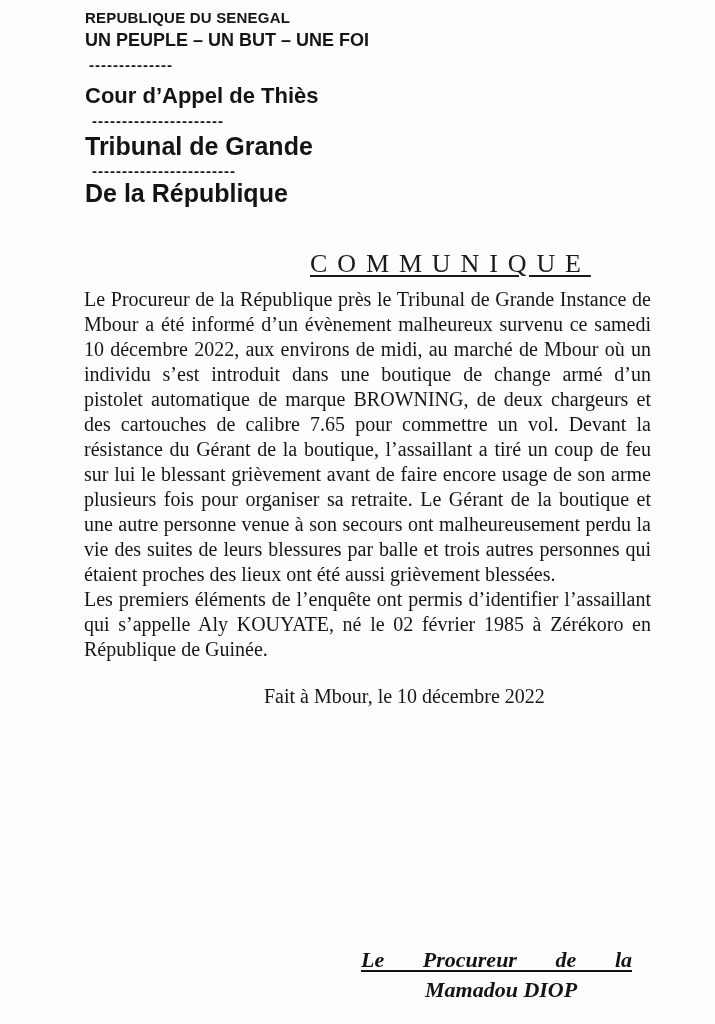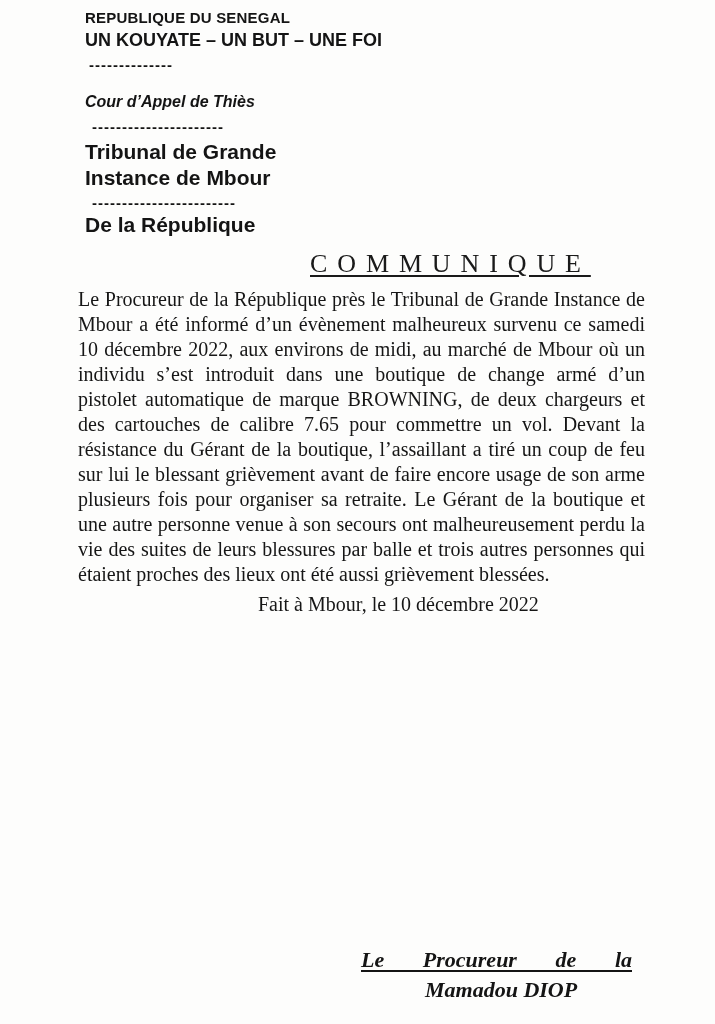--- a/index.html
+++ b/index.html
@@ -40,27 +40,26 @@
   .lh-divider {
     font-size: 15px;
     line-height: 18px;
     margin-top: 5px;
     letter-spacing: 1px;
     padding-left: 4px;
     white-space: nowrap;
   }
   .lh-divider.indent { padding-left: 7px; margin-top: 3px; }
   .lh-court {
-    font-size: 16px;
+    font-size: 22px;
     line-height: 27px;
-    margin-top: 14px;
-    font-style: italic;
+    margin-top: 8px;
   }
   .lh-line21 {
-    font-size: 21px;
+    font-size: 25px;
     line-height: 26px;
   }
   .lh-line21.first { margin-top: 3px; }
 
   
   .doc-title {
     position: absolute;
     left: 310px;
     top: 248px;
     margin: 0;
@@ -71,35 +70,35 @@
     letter-spacing: 0.38em;
     text-decoration: underline;
     text-underline-offset: 3px;
     white-space: nowrap;
     color: #1a1a1a;
   }
 
   
   .doc-body {
     position: absolute;
-    left: 78px;
+    left: 84px;
     top: 287px;
     width: 567px;
     font-size: 20px;
     line-height: 25px;
     text-align: justify;
     color: #161616;
   }
   .doc-body p {
     margin: 0;
     padding: 0;
   }
   .doc-body p.dateline {
     margin-left: 180px;
-    margin-top: 5px;
+    margin-top: 22px;
     text-align: left;
   }
 
   
   .signature {
     position: absolute;
     left: 345px;
     top: 946px;
     width: 287px;
     font-family: "Liberation Serif", serif;
@@ -128,34 +127,34 @@
     white-space: nowrap;
   }
 </style>
 </head>
 <body>
 
 <div class="page">
 
   <header class="letterhead">
     <div class="lh-country">REPUBLIQUE DU SENEGAL</div>
-    <div class="lh-motto">UN KOUYATE – UN BUT – UNE FOI</div>
+    <div class="lh-motto">UN PEUPLE – UN BUT – UNE FOI</div>
     <div class="lh-divider">--------------</div>
     <div class="lh-court">Cour d’Appel de Thiès</div>
     <div class="lh-divider indent">----------------------</div>
     <div class="lh-line21 first">Tribunal de Grande</div>
-    <div class="lh-line21">Instance de Mbour</div>
     <div class="lh-divider indent">------------------------</div>
     <div class="lh-line21">De la République</div>
   </header>
 
   <h1 class="doc-title">COMMUNIQUE</h1>
 
   <main class="doc-body">
     <p>Le Procureur de la République près le Tribunal de Grande Instance de Mbour a été informé d’un évènement malheureux survenu ce samedi 10 décembre 2022, aux environs de midi, au marché de Mbour où un individu s’est introduit dans une boutique de change armé d’un pistolet automatique de marque BROWNING, de deux chargeurs et des cartouches de calibre 7.65 pour commettre un vol. Devant la résistance du Gérant de la boutique, l’assaillant a tiré un coup de feu sur lui le blessant grièvement avant de faire encore usage de son arme plusieurs fois pour organiser sa retraite. Le Gérant de la boutique et une autre personne venue à son secours ont malheureusement perdu la vie des suites de leurs blessures par balle et trois autres personnes qui étaient proches des lieux ont été aussi grièvement blessées.</p>
+    <p>Les premiers éléments de l’enquête ont permis d’identifier l’assaillant qui s’appelle Aly KOUYATE, né le 02 février 1985 à Zérékoro en République de Guinée.</p>
     <p class="dateline">Fait à Mbour, le 10 décembre 2022</p>
   </main>
 
   <footer class="signature">
     <span class="sig-role-line1">Le Procureur de la</span>
     <div class="sig-name">Mamadou DIOP</div>
   </footer>
 
 </div>
 

